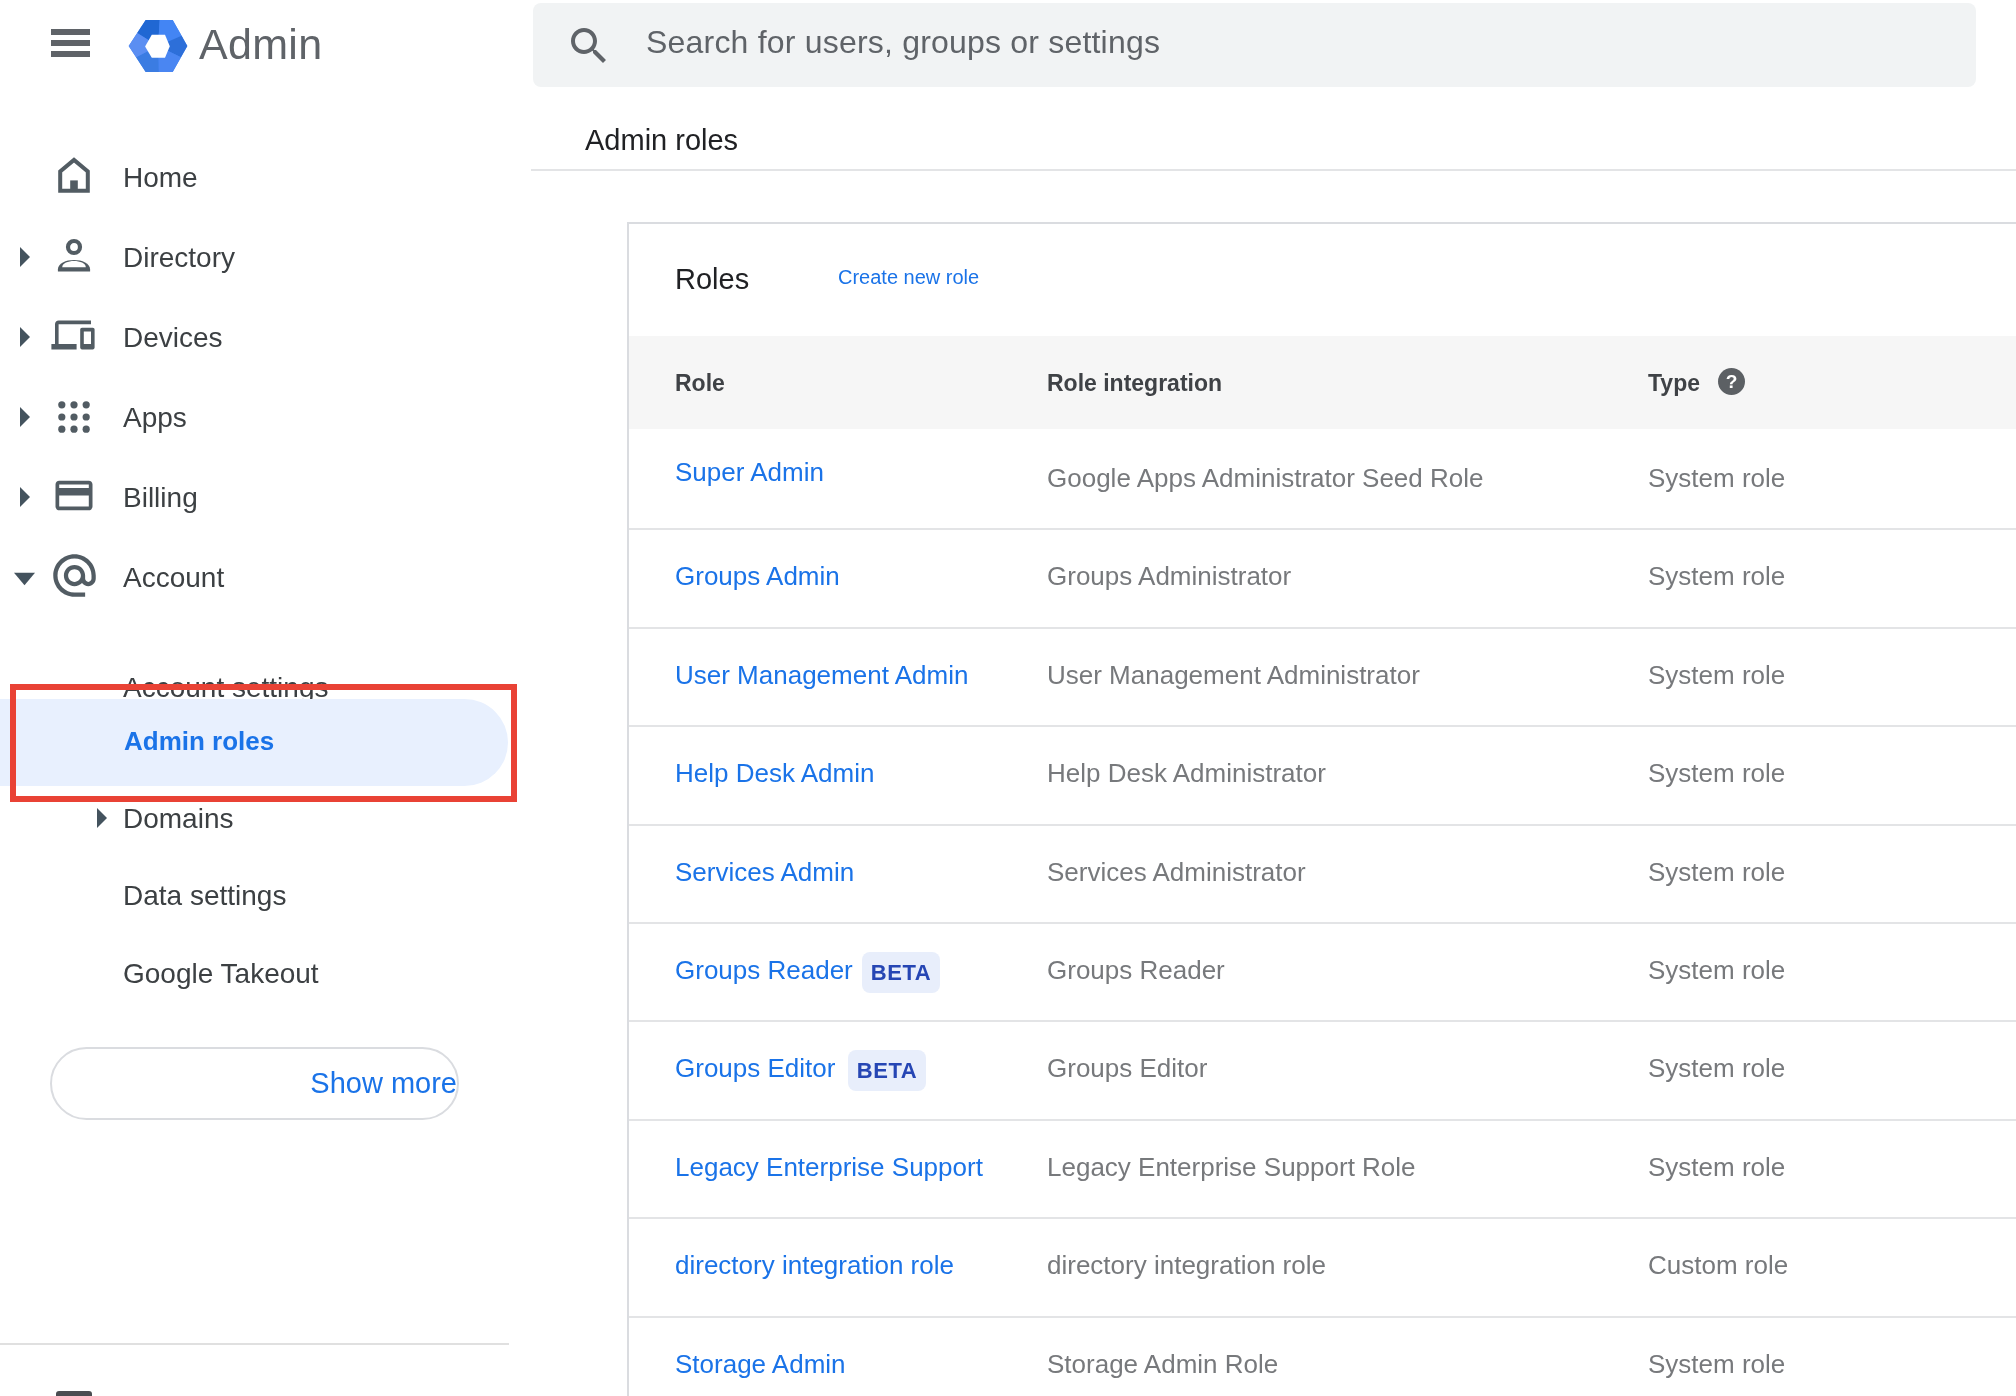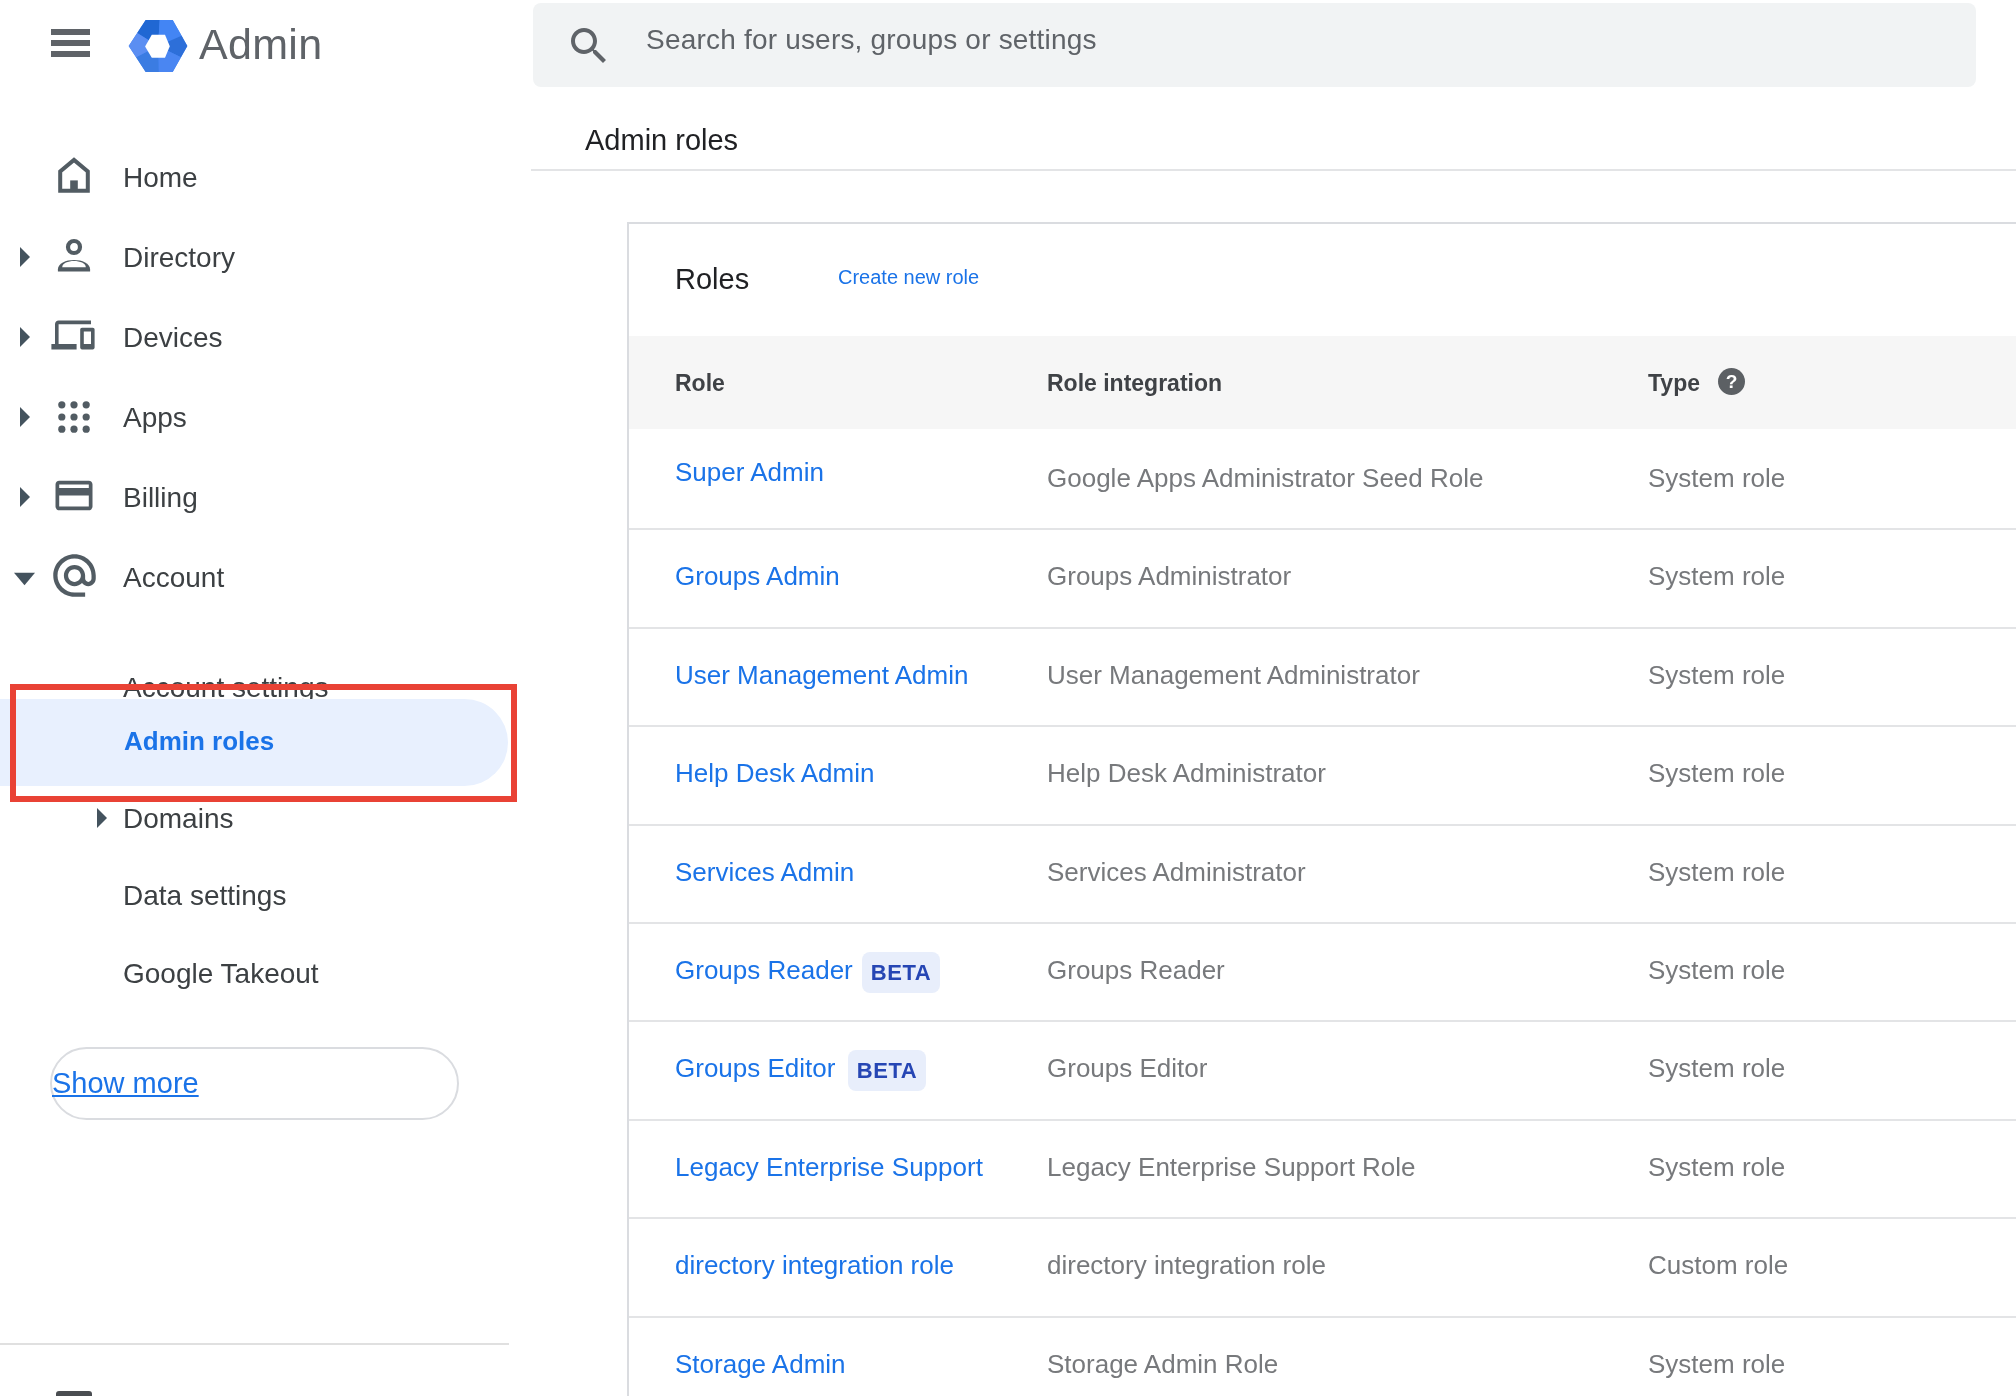--- a/index.html
+++ b/index.html
@@ -29,21 +29,21 @@
   <polygon points="30,52 17,52 7.4,37.3 29.3,26" fill="#3b7ce2"></polygon>
   <polygon points="7.4,37.3 0,26 8.5,13 29.3,26" fill="#5b8ef2"></polygon>
   <polygon points="16.4,26.5 23.1,14.7 36.3,14.7 41.1,26.3 36.3,37.8 23.1,37.8" fill="#ffffff"></polygon>
 </svg>
 <div class="abs" style="left:199px; top:20px; font-size:43px; letter-spacing:0.3px; color:#5f6368;text-align:right;">Admin</div>
 
 <div class="abs" style="left:533px; top:3px; width:1443px; height:84px; background:#f1f3f4; border-radius:8px;"></div>
 <svg class="abs" style="left:565px; top:22px;" width="48" height="48" viewBox="0 0 24 24">
   <path d="M15.5 14h-.79l-.28-.27C15.41 12.59 16 11.11 16 9.5 16 5.91 13.09 3 9.5 3S3 5.91 3 9.5 5.91 16 9.5 16c1.61 0 3.09-.59 4.23-1.57l.27.28v.79l5 4.99L20.49 19l-4.99-5zm-6 0C7.01 14 5 11.99 5 9.5S7.01 5 9.5 5 14 7.01 14 9.5 11.99 14 9.5 14z" fill="#5f6368"></path>
 </svg>
-<div class="abs" style="left:646px; top:24px; font-size:28px; letter-spacing:0.2px; color:#5f6368;">Search for users, groups or settings</div>
+<div class="abs" style="left:646px; top:24px; font-size:32px; letter-spacing:0.2px; color:#5f6368;">Search for users, groups or settings</div>
 
 <div class="abs" style="left:585px; top:124px; font-size:29px; color:#202124;">Admin roles</div>
 <div class="abs" style="left:531px; top:169px; width:1485px; height:2px; background:#e3e4e6;"></div>
 
 <svg class="abs" style="left:57px; top:157px;" width="34" height="36" viewBox="0 0 34 36">
   <path d="M3.2,33.8 V14.4 L17,2.9 L30.8,14.4 V33.8 Z" fill="none" stroke="#525c63" stroke-width="4"></path>
   <rect x="13.2" y="23.4" width="7.6" height="10.4" fill="#525c63"></rect>
 </svg>
 <div class="abs nav-label" style="left:123px; top:162px;">Home</div>
 
@@ -107,21 +107,21 @@
 <div class="abs" style="left:10px; top:684px; width:507px; height:118px; border:6px solid #e94235;"></div>
 
 <svg class="abs" style="left:96px; top:808px;" width="12" height="20" viewBox="0 0 10 20">
     <polygon points="0,0 10,10 0,20" fill="#44535e"></polygon>
   </svg>
 <div class="abs nav-label" style="left:123px; top:803px;">Domains</div>
 <div class="abs nav-label" style="left:123px; top:880px;">Data settings</div>
 <div class="abs nav-label" style="left:123px; top:958px;">Google Takeout</div>
 
 <div class="abs" style="left:50px; top:1047px; width:409px; height:73px; border:2px solid #dadce0; border-radius:38px;">
-  <div style="text-align:left; line-height:69px; font-size:29px; color:#1a73e8;text-decoration:underline;">Show more</div>
+  <div style="text-align:right; line-height:69px; font-size:29px; color:#1a73e8;">Show more</div>
 </div>
 
 <div class="abs" style="left:0; top:1343px; width:509px; height:2px; background:#e0e0e0;"></div>
 <div class="abs" style="left:56px; top:1391px; width:36px; height:5px; background:#4a4d51; border-radius:3px 3px 0 0;"></div>
 
 <div class="abs" style="left:627px; top:222px; width:1500px; height:1300px; border:2px solid #dadce0; background:#fff;"></div>
 
 <div class="abs" style="left:675px; top:263px; font-size:29px; font-weight:normal; color:#202124;">Roles</div>
 <div class="abs" style="left:838px; top:266px; font-size:20px; color:#1a73e8;">Create new role</div>
 

